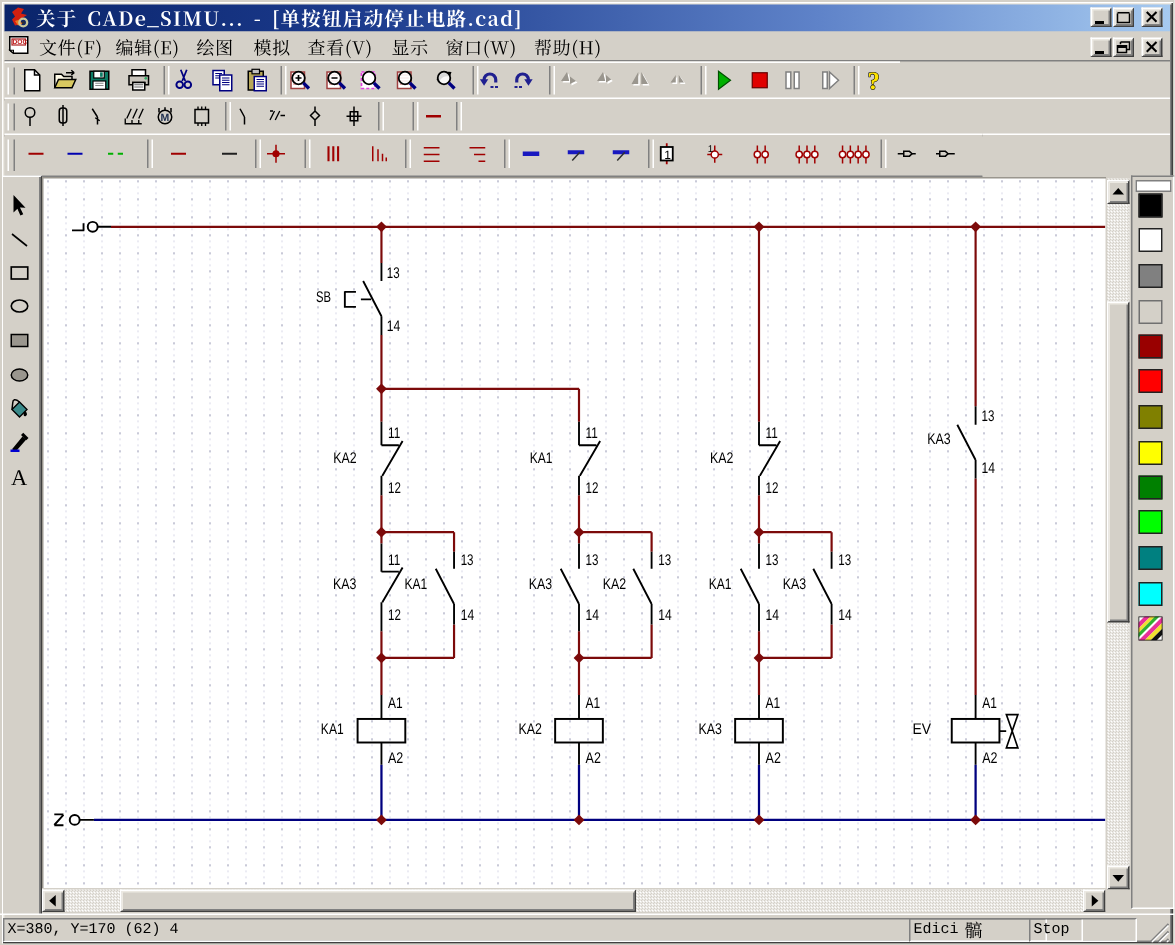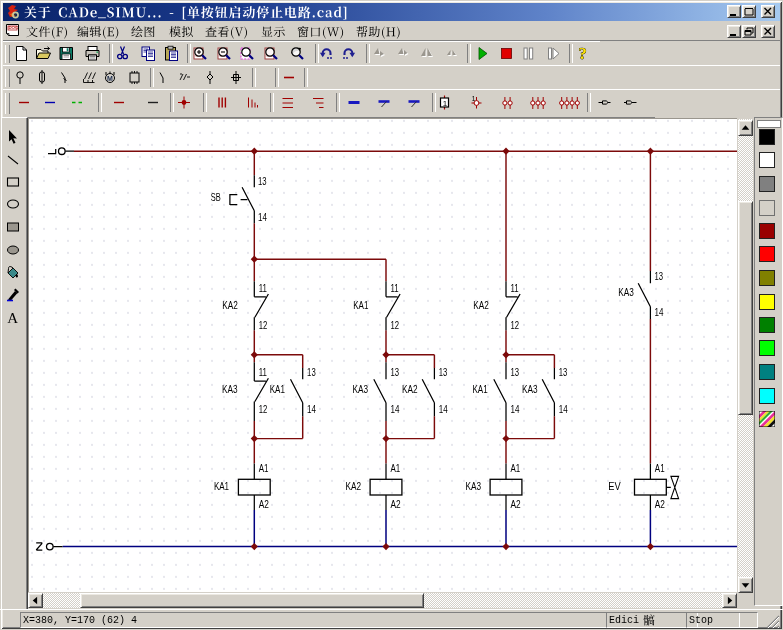--- a/index.html
+++ b/index.html
@@ -567,21 +567,21 @@
 <rect width="16" height="16" fill="#fff"></rect>
 <path d="M-2 6 L6 -2 L10 -2 L-2 10 Z" fill="#e8309a"></path>
 <path d="M-2 10 L10 -2 L13 -2 L-2 13 Z" fill="#f0e030"></path>
 <path d="M-2 13 L13 -2 L16 -2 L-2 16 Z" fill="#30b030"></path>
 <path d="M0 16 L16 0 L16 4 L4 16 Z" fill="#e8309a"></path>
 <path d="M4 16 L16 4 L16 8 L8 16 Z" fill="#f0e030"></path>
 <path d="M8 16 L16 8 L16 12 L12 16 Z" fill="#101010"></path>
 <rect width="16" height="16" fill="none" stroke="#000" stroke-width="1"></rect>
   </svg>
 <div class="abs" style="left:0;top:609px;width:783px;height:1px;background:#fff"></div>
-<div class="abs panel" style="left:20px;top:612px;width:720px;height:16px">X=380, Y=170 (62) 4</div>
+<div class="abs panel" style="left:2px;top:612px;width:720px;height:16px">X=380, Y=170 (62) 4</div>
 <div class="abs panel" style="left:606px;top:612px;width:92px;height:16px">Edici</div>
 <svg style="position:absolute;left:643px;top:613px;overflow:visible" width="14" height="14" viewBox="0 0 14 14">
     <g transform="translate(0,11.5)">
       <path transform="translate(0.0,0)" d="M7.5 -10.2 7.4 -10.1C7.7 -9.8 8.0 -9.2 8.0 -8.7C8.7 -8.2 9.4 -9.6 7.5 -10.2ZM10.6 -9.2 10.1 -8.6H5.3L5.4 -8.2H11.3C11.4 -8.2 11.5 -8.3 11.6 -8.4C11.2 -8.8 10.6 -9.2 10.6 -9.2ZM4.0 -1.9H2.2V-3.1H4.0ZM1.5 -9.6V-6.2H1.3C1.3 -6.3 1.3 -6.5 1.2 -6.6H1.0C1.0 -6.2 0.9 -5.6 0.6 -5.4C0.5 -5.3 0.4 -5.1 0.5 -4.9C0.6 -4.7 0.9 -4.8 1.1 -4.9C1.2 -5.1 1.4 -5.4 1.3 -5.8H4.9L4.7 -5.1L4.2 -5.4L3.9 -5.0H2.2L1.5 -5.4V0.9H1.6C1.9 0.9 2.2 0.8 2.2 0.7V-1.5H4.0V0.1C4.0 0.3 3.9 0.3 3.7 0.3C3.6 0.3 2.8 0.3 2.8 0.3V0.4C3.2 0.5 3.4 0.6 3.5 0.6C3.6 0.7 3.7 0.8 3.7 1.0C4.5 0.9 4.7 0.6 4.7 0.1V-4.6C4.8 -4.6 5.0 -4.7 5.1 -4.8L4.9 -4.9C5.1 -5.1 5.4 -5.5 5.6 -5.7C5.8 -5.7 6.0 -5.7 6.0 -5.8L5.3 -6.6L4.8 -6.2H4.7V-8.8C5.0 -8.9 5.2 -8.9 5.3 -9.0L4.3 -9.7L4.0 -9.3H2.3ZM4.0 -3.5H2.2V-4.7H4.0ZM2.1 -6.2V-7.5H2.8V-6.2ZM4.1 -6.2H3.4V-7.4C3.6 -7.5 3.8 -7.5 3.9 -7.6L3.1 -8.2L2.7 -7.9H2.1V-8.9H4.1ZM7.2 -5.0V-5.4H9.3V-4.9H9.4C9.7 -4.9 10.0 -5.1 10.0 -5.1V-7.0C10.2 -7.1 10.4 -7.1 10.5 -7.2L9.6 -7.9L9.2 -7.5H7.2L6.4 -7.8V-4.8H6.6C6.8 -4.8 7.2 -4.9 7.2 -5.0ZM9.3 -7.1V-5.7H7.2V-7.1ZM7.5 -0.6V-1.1H8.9V-0.6H9.0C9.2 -0.6 9.5 -0.8 9.5 -0.8V-2.8C9.7 -2.9 9.8 -2.9 9.9 -3.0L9.1 -3.6L8.8 -3.2H7.6L6.9 -3.5V-0.4H7.0C7.3 -0.4 7.5 -0.6 7.5 -0.6ZM8.9 -2.9V-1.5H7.5V-2.9ZM6.1 0.7V-4.0H10.3V-0.1C10.3 0.0 10.3 0.1 10.1 0.1C9.9 0.1 9.1 0.0 9.1 0.0V0.2C9.5 0.3 9.7 0.4 9.8 0.5C9.9 0.6 10.0 0.8 10.0 1.0C10.9 0.9 11.0 0.5 11.0 -0.0V-3.9C11.2 -4.0 11.4 -4.0 11.5 -4.1L10.6 -4.8L10.2 -4.4H6.2L5.4 -4.7V0.9H5.6C5.9 0.9 6.1 0.8 6.1 0.7Z" fill="#000"></path>
     </g>
   </svg>
 <div class="abs panel" style="left:686px;top:612px;width:72px;height:16px">Stop</div>
 <svg class="abs" style="left:763px;top:612px" width="17" height="17" viewBox="0 0 17 17">
 <path d="M16 4 L4 16 M16 9 L9 16 M16 14 L14 16" stroke="#808080" stroke-width="1.3"></path>
 <path d="M16 5 L5 16 M16 10 L10 16 M16 15 L15 16" stroke="#fff" stroke-width="1"></path>

